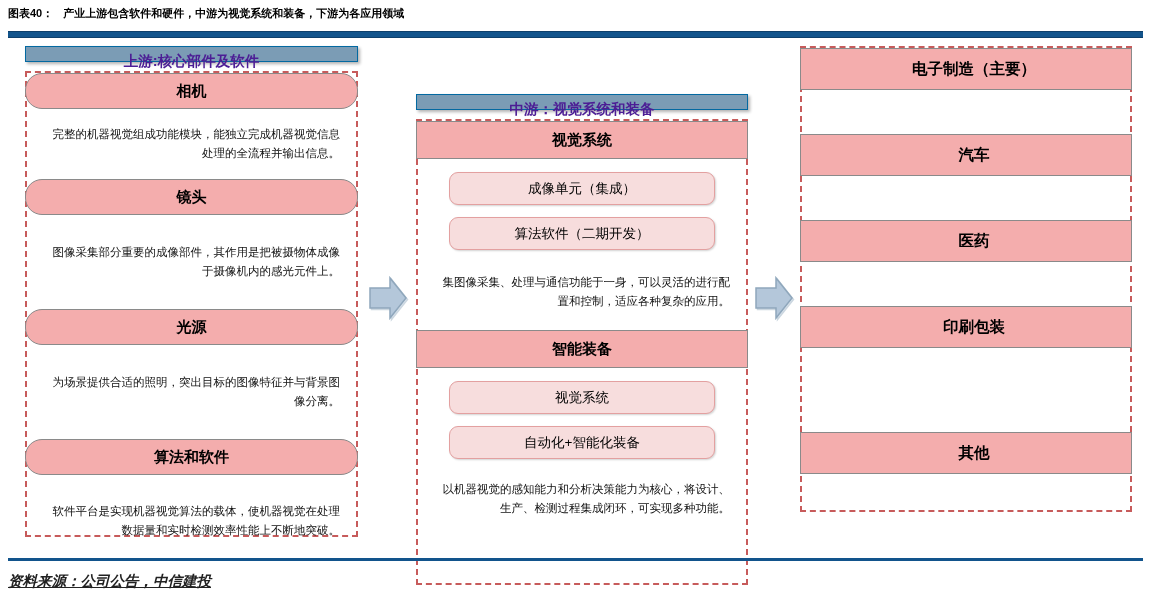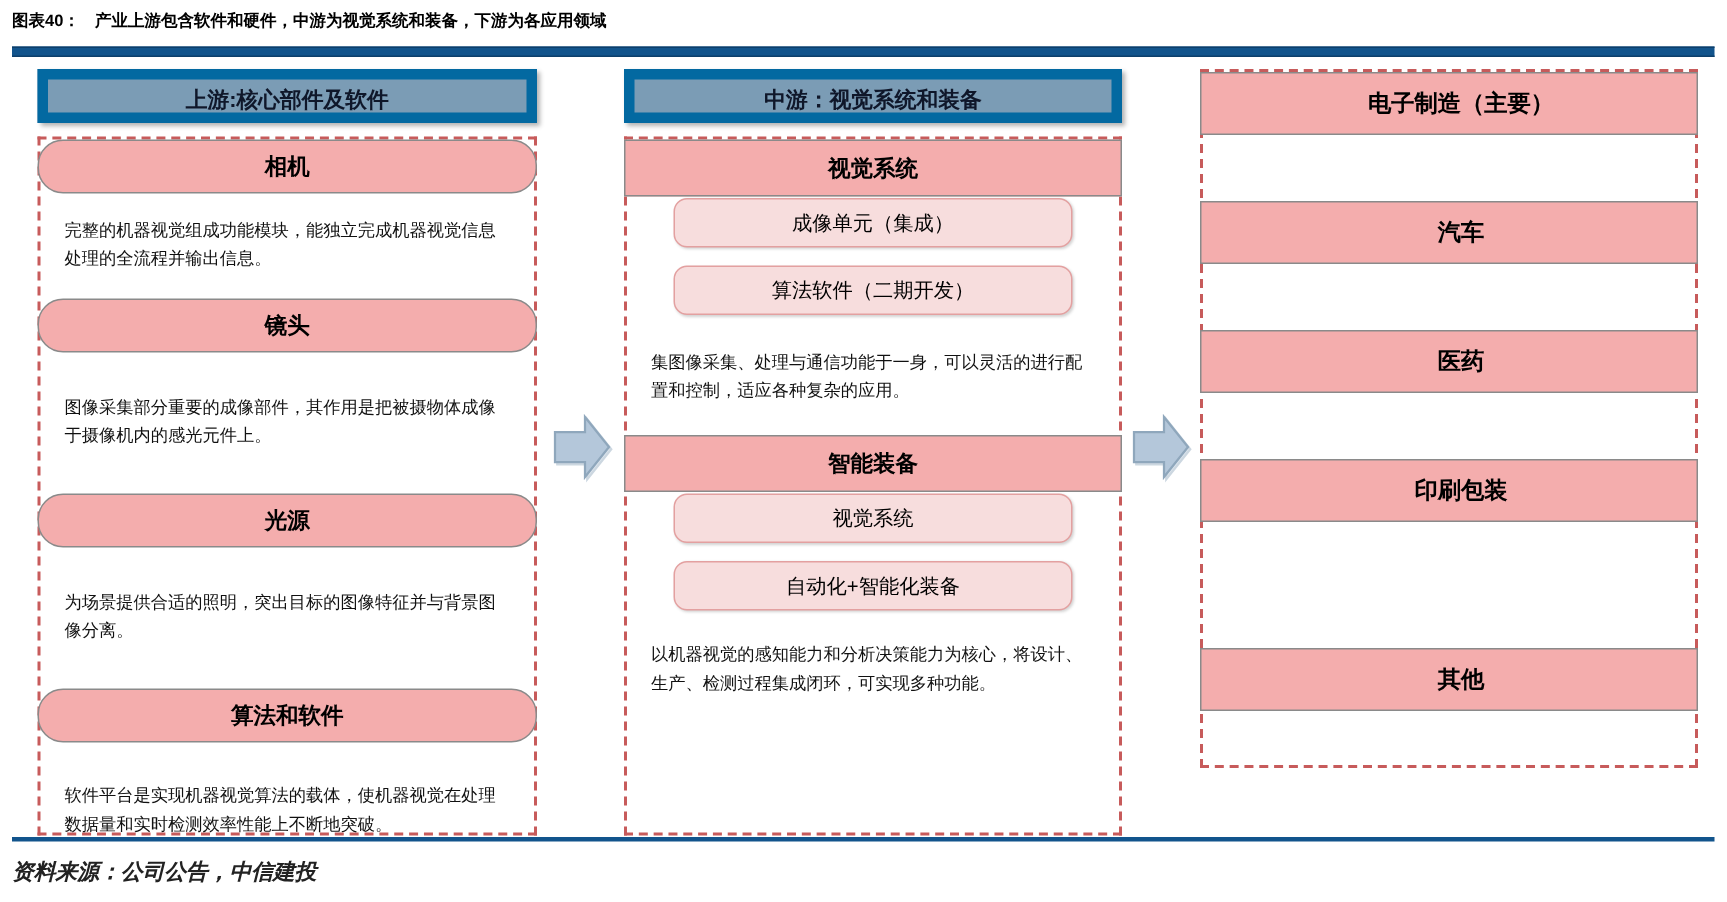--- a/index.html
+++ b/index.html
@@ -55,40 +55,41 @@
     background: #12548C;
   }
   .footer-text {
     position: absolute;
     left: 8px;
     top: 572px;
     font-size: 14.5px;
     font-style: italic;
     font-weight: bold;
     color: #222222;
+    text-decoration: underline;
   }
 
   
   .col {
     position: absolute;
     top: 46px;
   }
   .col-upstream  { left: 25px;  width: 333px; }
-  .col-midstream { left: 416px; width: 332px; }
+  .col-midstream { left: 416px; width: 332px; margin-top: 48px; }
   .col-downstream{ left: 800px; width: 332px; }
 
   .col-header {
-    height: 36px;
+    height: 16px;
     line-height: 28px;
     text-align: center;
-    color: #0f172a;
+    color: #4c1d95;
     font-size: 14.5px;
     font-weight: bold;
     background: #7B9CB5;
-    border: 7px solid #0369a1;
+    border: 1px solid #0369a1;
     box-shadow: 2px 2px 3px rgba(0,0,0,0.30);
     box-sizing: border-box;
     margin-bottom: 9px;
   }
 
   .col-body {
     border: 2px dashed #C75B5B;
     box-sizing: border-box;
     background: #ffffff;
     position: relative;
@@ -111,21 +112,21 @@
     display: flex;
     align-items: center;
     justify-content: center;
     margin-left: -2px;
     margin-right: -2px;
   }
 
   .desc {
     font-size: 11.5px;
     line-height: 19px;
-    text-align: left;
+    text-align: right;
     color: #111111;
     padding: 0 16px;
     display: flex;
     align-items: center;
     justify-content: center;
     box-sizing: border-box;
   }
   .desc span { display: block; width: 100%; }
 
   .pill {
@@ -145,21 +146,21 @@
 
   
   .up-bar  { height: 36px; border-radius: 17px; }
   .up-desc1 { height: 70px; }
   .up-desc2 { height: 94px; }
   .up-desc3 { height: 94px; }
   .up-desc4 { height: 92px; }
 
   
   .mid-bar { height: 38px; }
-  .mid-pill-wrap { padding-top: 1px; }
+  .mid-pill-wrap { padding-top: 13px; }
   .mid-pill-wrap2 { padding-top: 12px; }
   .mid-desc1 { height: 80px; padding-top: 4px; }
   .mid-desc2 { height: 78px; padding-top: 2px; }
 
   
   .dn-bar { height: 42px; font-size: 15.5px; padding-left: 16px; }
   .dn-gap { height: 44px; }
   .dn-gap-last { height: 40px; }
 
   

